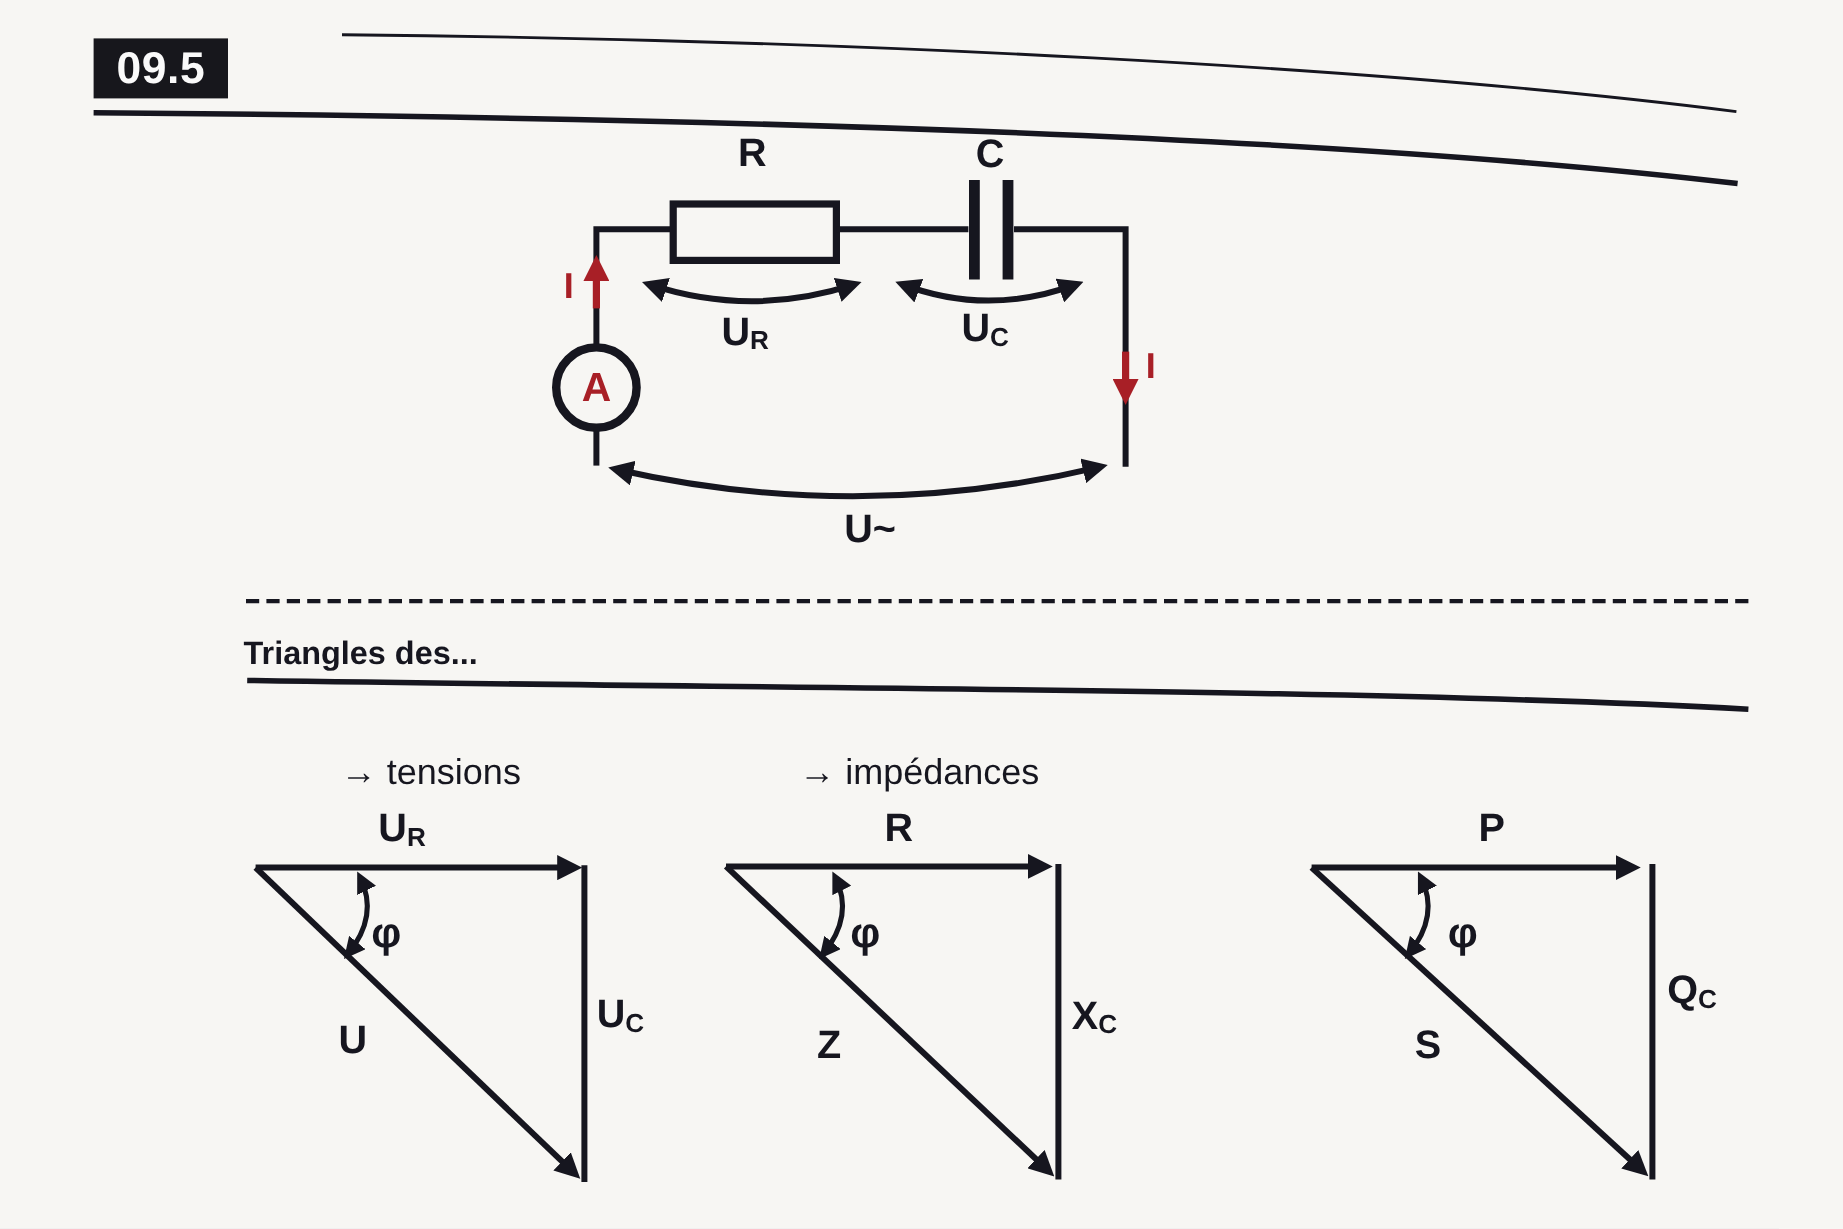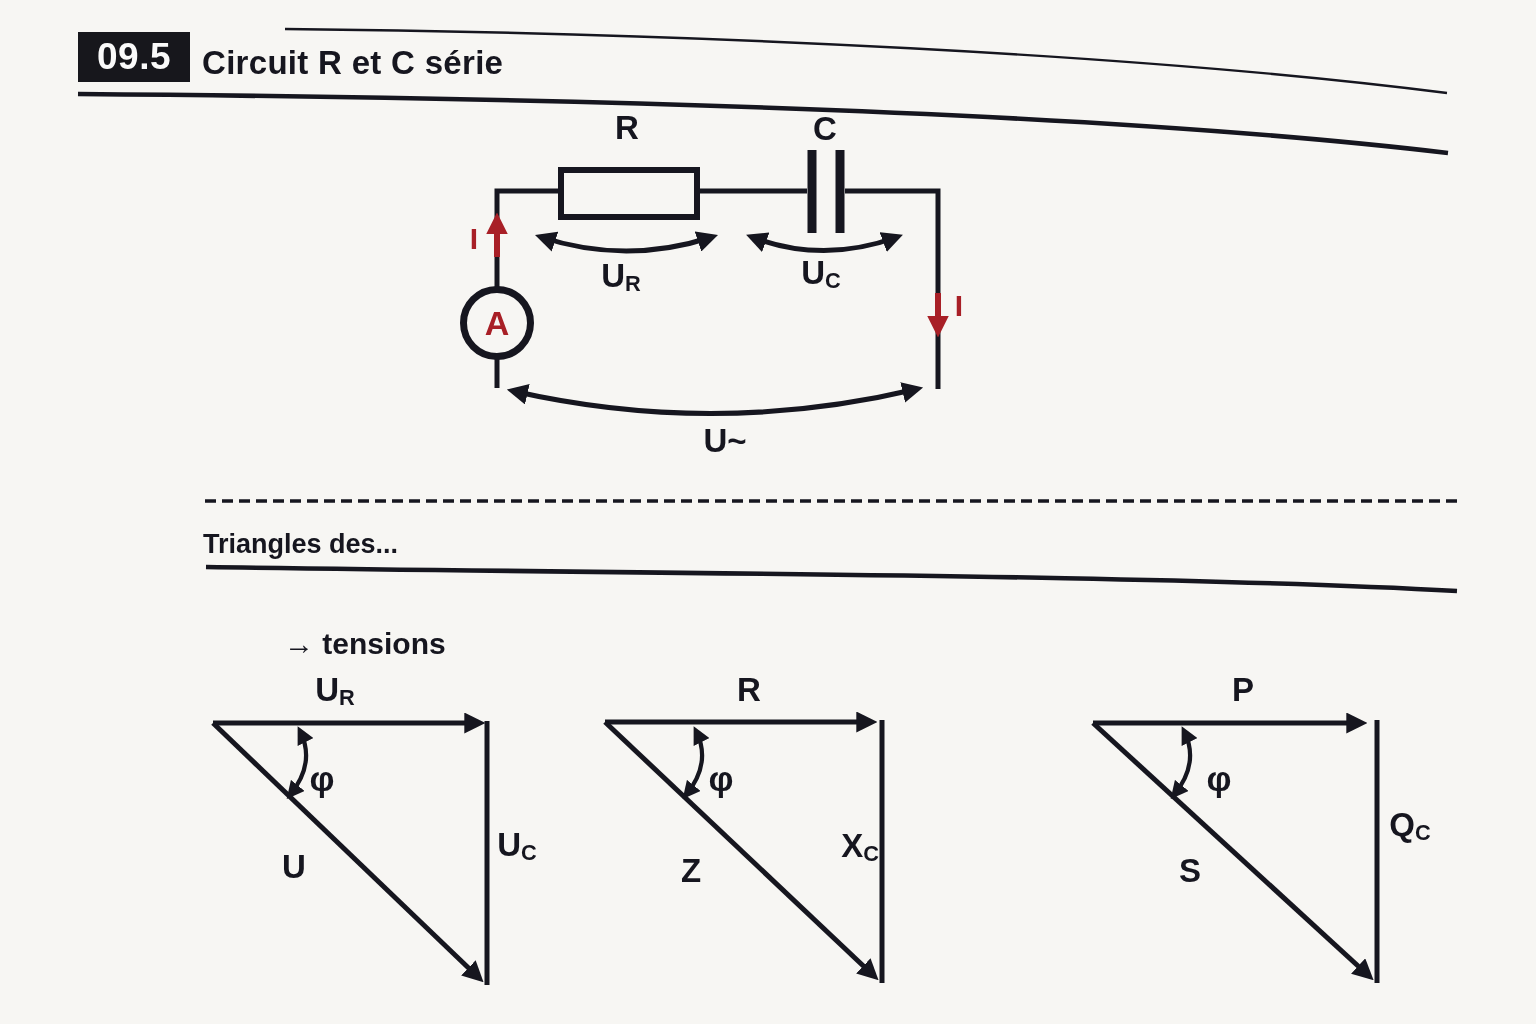--- a/index.html
+++ b/index.html
@@ -53,21 +53,21 @@
   .title{
     position:absolute;left:202px;top:44px;
     font-weight:700;font-size:33px;letter-spacing:0.3px;
   }
   .section-heading{
     position:absolute;left:203px;top:529px;
     font-weight:700;font-size:27px;
   }
   .hdr{
     position:absolute;top:628px;
-    font-weight:700;font-size:30px;line-height:32px;white-space:nowrap;
+    font-weight:400;font-size:30px;line-height:32px;white-space:nowrap;
   }
 </style>
 </head>
 <body>
 
 <div class="page">
 
   <svg width="1536" height="1024" viewBox="0 0 1536 1024">
     <defs>
       <marker id="ah" viewBox="0 0 10 10" refX="7" refY="5" markerWidth="4.2" markerHeight="4.2" orient="auto-start-reverse">
@@ -121,42 +121,42 @@
       <path d="M1093,723 H1361" class="s-ink w5" marker-end="url(#ah)"></path>
       <path d="M1377,720 V983" class="s-ink w5"></path>
       <path d="M1093,723 L1369,976" class="s-ink w5" marker-end="url(#ah)"></path>
       <path d="M1184,731 Q1200,763 1174,795" class="s-ink w4" marker-start="url(#ah)" marker-end="url(#ah)"></path>
     </g>
   </svg>
 
   <div class="badge">
     <span>09.5</span>
   </div>
-  <div class="title">Circuit R et C série</div>
 
   <div class="lbl" style="left:627px;top:127px">R</div>
   <div class="lbl" style="left:825px;top:128px">C</div>
   <div class="lbl red" style="left:474px;top:239px;font-size:30px">I</div>
   <div class="lbl red" style="left:959px;top:306px;font-size:30px">I</div>
   <div class="lbl red" style="left:497px;top:323px;font-size:34px">A</div>
   <div class="lbl" style="left:621px;top:277px"><span>U</span><span class="sub">R</span></div>
   <div class="lbl" style="left:821px;top:274px"><span>U</span><span class="sub">C</span></div>
   <div class="lbl" style="left:725px;top:440px">U~</div>
 
   <div class="section-heading">Triangles des...</div>
 
   <div class="hdr" style="left:284px">→ tensions</div>
+  <div class="hdr" style="left:666px">→ impédances</div>
 
   <div class="lbl" style="left:335px;top:691px"><span>U</span><span class="sub">R</span></div>
   <div class="lbl" style="left:517px;top:846px"><span>U</span><span class="sub">C</span></div>
   <div class="lbl" style="left:294px;top:866px">U</div>
   <div class="lbl phi" style="left:322px;top:778px">φ</div>
 
   <div class="lbl" style="left:749px;top:691px"><span>R</span><span class="sub"></span></div>
-  <div class="lbl" style="left:860px;top:847px"><span>X</span><span class="sub">C</span></div>
+  <div class="lbl" style="left:912px;top:847px"><span>X</span><span class="sub">C</span></div>
   <div class="lbl" style="left:691px;top:870px">Z</div>
   <div class="lbl phi" style="left:721px;top:778px">φ</div>
 
   <div class="lbl" style="left:1243px;top:691px"><span>P</span><span class="sub"></span></div>
   <div class="lbl" style="left:1410px;top:826px"><span>Q</span><span class="sub">C</span></div>
   <div class="lbl" style="left:1190px;top:870px">S</div>
   <div class="lbl phi" style="left:1219px;top:778px">φ</div>
 
 </div>
 

